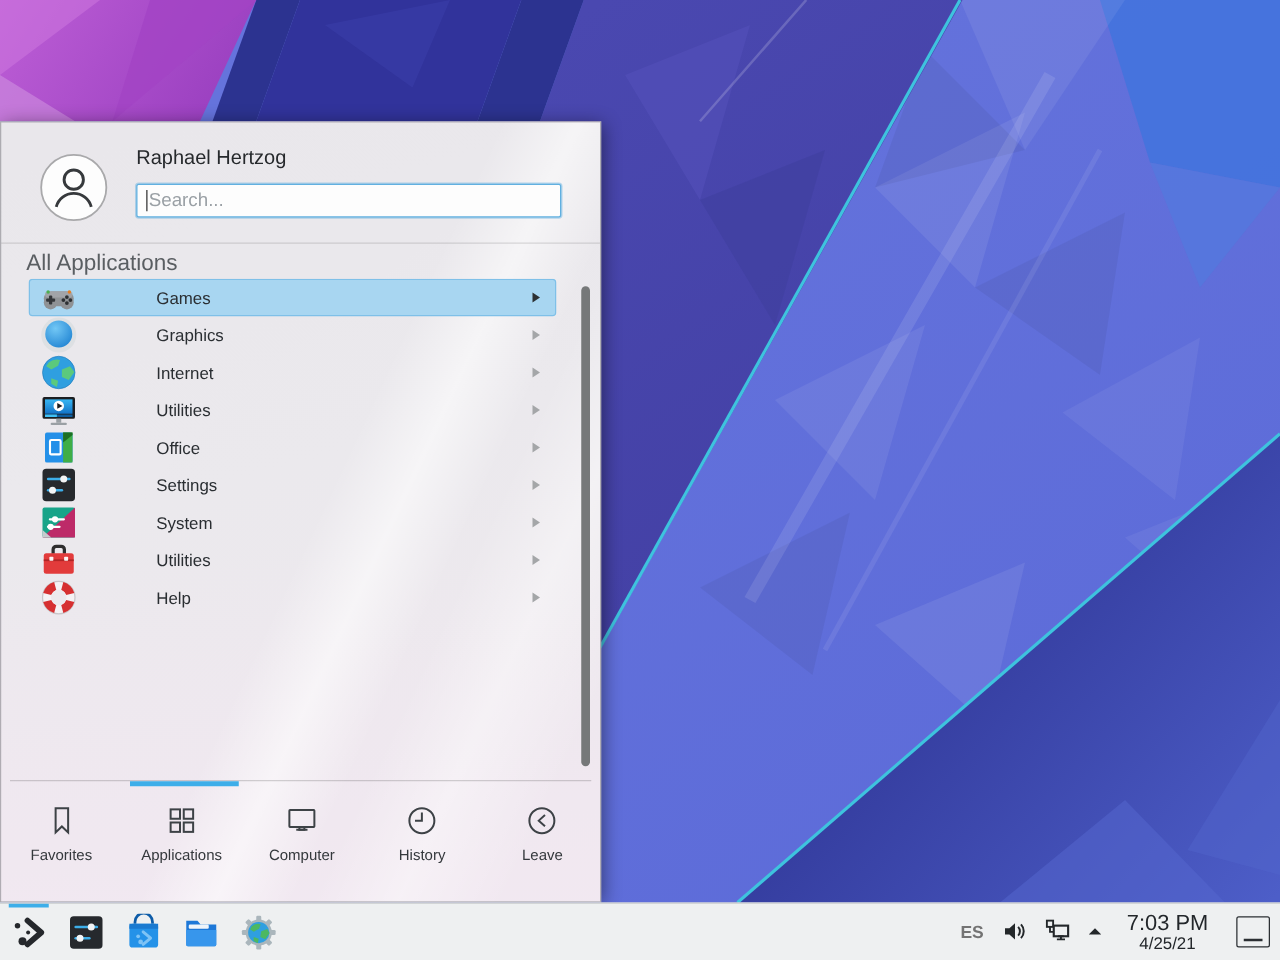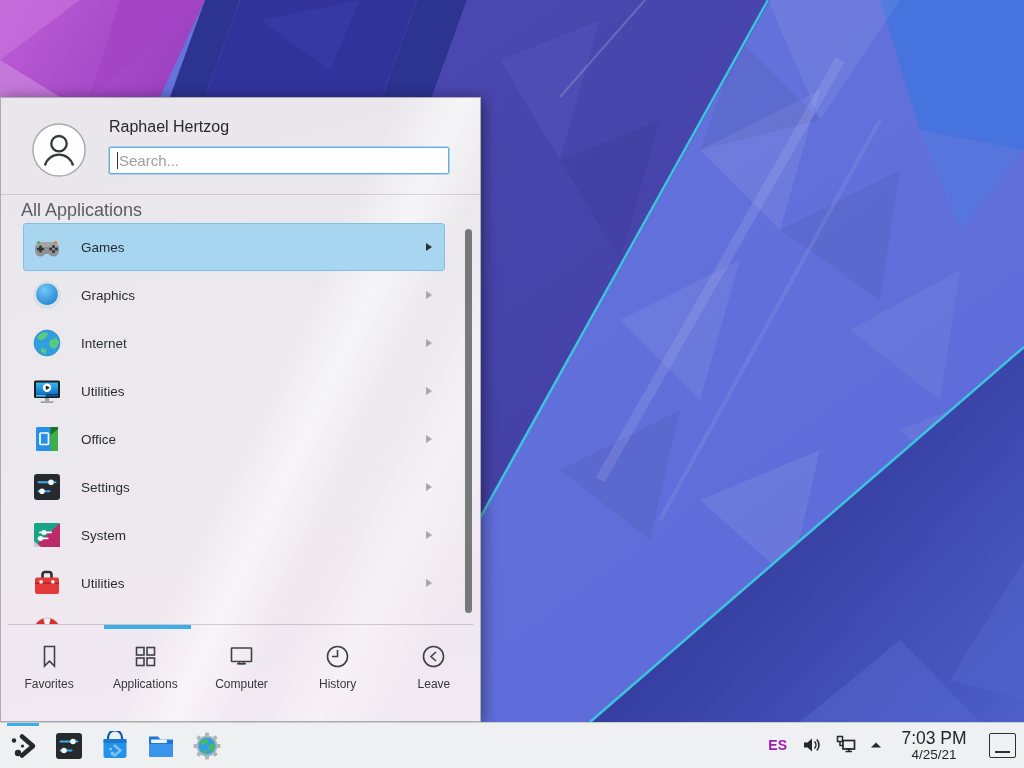--- a/index.html
+++ b/index.html
@@ -20,22 +20,22 @@
   .search{position:absolute;left:108px;top:49px;width:340px;height:27px;background:#fdfdfd;
     border:1px solid #61b0e0;border-radius:2px;box-shadow:0 0 0 1px rgba(97,176,224,.45);}
   .search input{position:absolute;inset:0;border:none;background:transparent;outline:none;
     font-size:15px;color:#2a2e32;padding:0 8px 0 9px;width:100%;height:100%;}
   .search input::placeholder{color:#9aa0a5;}
   .caret-bar{position:absolute;left:7px;top:4px;width:1px;height:17px;background:#333;}
   .hdr-divider{position:absolute;left:0;right:0;top:96px;height:1px;background:rgba(0,0,0,.13);}
   .section-label{position:absolute;left:20px;top:102px;font-size:18px;color:#5a5e62;}
 
   .menu-list{position:absolute;left:0;top:125px;width:481px;height:401px;overflow:hidden;}
-  .menu-item{position:relative;height:48px;margin:0 37px 0 22px;display:flex;align-items:center;
-    border:1px solid transparent;border-radius:3px;}
+  .menu-item{position:relative;height:30px;margin:0 37px 0 22px;display:flex;align-items:center;
+    border:1px solid transparent;border-radius:3px;gap:44px;}
   .menu-item.selected{background:#a8d6f1;border-color:#7fc0e8;}
   .item-icon{width:32px;height:32px;margin-left:7px;flex:0 0 32px;}
   .item-label{margin-left:18px;font-size:13.5px;color:#2a2e32;flex:1;}
   .arrow{width:0;height:0;border-top:4.5px solid transparent;border-bottom:4.5px solid transparent;
     border-left:6px solid #a4a6a8;margin-right:12px;}
   .menu-item.selected .arrow{border-left-color:#2c3033;}
   .scrollbar{position:absolute;left:464px;top:131px;width:7px;height:384px;border-radius:3.5px;background:#767879;}
   .list-divider{position:absolute;left:7px;right:7px;top:526px;height:1px;background:rgba(0,0,0,.16);}
   .tab-indicator{position:absolute;left:103px;top:527px;width:87px;height:4px;background:#3daee9;}
 
@@ -45,21 +45,21 @@
   .tab-label{margin-top:7px;font-size:12px;color:#34383c;}
 
   
   .taskbar{position:absolute;left:0;bottom:0;width:1024px;height:46px;background:#eef0f1;
     border-top:1px solid #c9cccd;display:flex;align-items:center;}
   .task-btn{position:relative;width:30px;height:30px;margin-left:16px;flex:0 0 30px;}
   .task-btn.first{margin-left:8px;}
   .task-btn svg{width:30px;height:30px;display:block;}
   .active-bar{position:absolute;left:-1px;top:-8px;width:32px;height:3px;background:#3daee9;}
   .tray{margin-left:auto;display:flex;align-items:center;}
-  .kbd-layout{font-size:14px;font-weight:bold;color:#a21caf;margin-right:14px;margin-left:31px;}
+  .kbd-layout{font-size:14px;font-weight:bold;color:#737373;margin-right:14px;margin-left:31px;}
   .tray-icon{width:22px;height:22px;margin-right:12px;}
   .tray-caret{width:14px;height:14px;margin-right:10px;}
   .clock{width:82px;text-align:center;line-height:1.05;margin-right:14px;}
   .clock-time{font-size:17.5px;color:#22262a;}
   .clock-date{font-size:13.5px;color:#22262a;}
   .show-desktop{width:27px;height:25px;border:1.5px solid #2b2f33;border-radius:2px;margin-right:8px;position:relative;background:transparent;}
   .show-desktop::after{content:"";position:absolute;left:5px;right:5px;bottom:4px;height:1.5px;background:#2b2f33;}
 </style>
 </head>
 <body>

